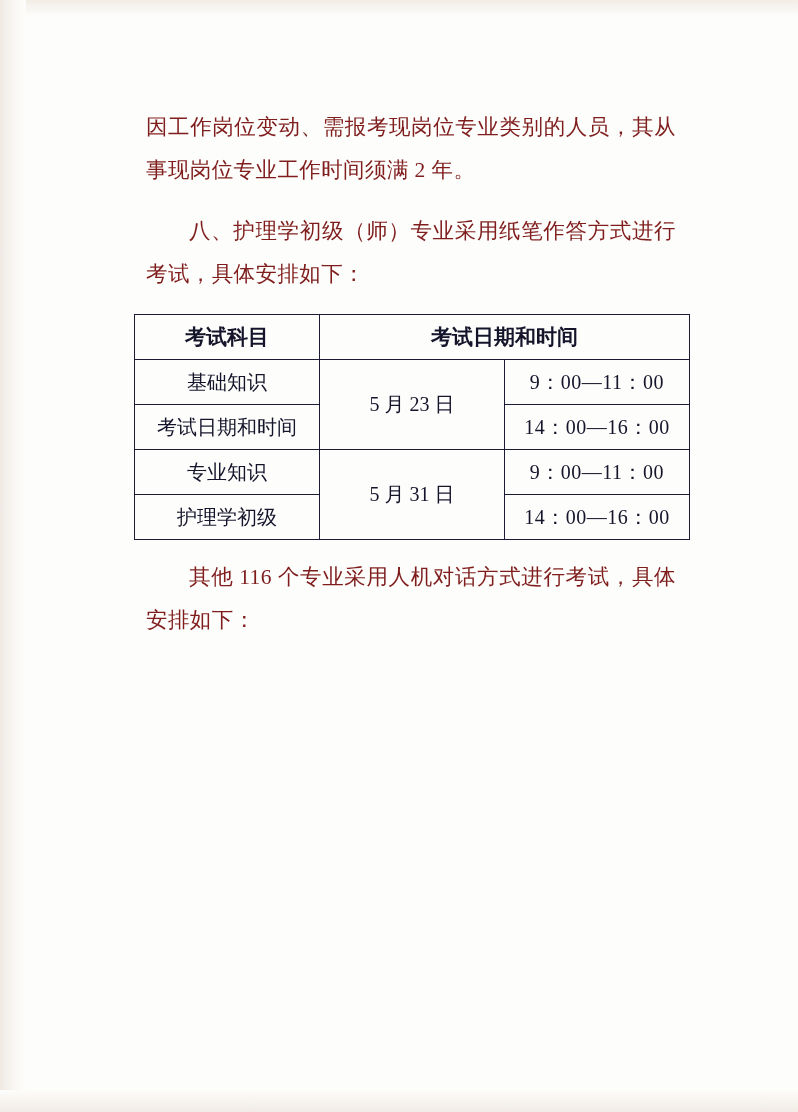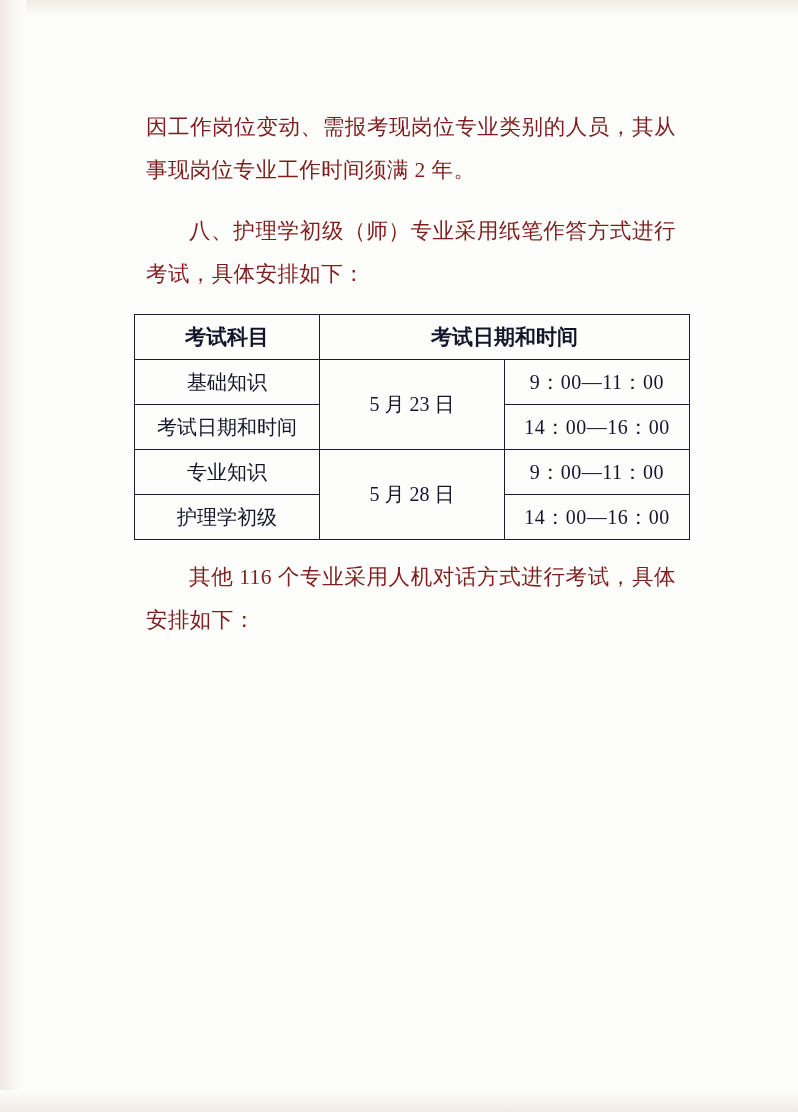--- a/index.html
+++ b/index.html
@@ -133,21 +133,21 @@
             <td class="cell subject">基础知识</td>
             <td class="cell date" rowspan="2">5 月 23 日</td>
             <td class="cell time">9：00—11：00</td>
           </tr>
           <tr>
             <td class="cell subject">考试日期和时间</td>
             <td class="cell time">14：00—16：00</td>
           </tr>
           <tr>
             <td class="cell subject">专业知识</td>
-            <td class="cell date" rowspan="2">5 月 28 日</td>
+            <td class="cell date" rowspan="2">5 月 31 日</td>
             <td class="cell time">9：00—11：00</td>
           </tr>
           <tr>
             <td class="cell subject">护理学初级</td>
             <td class="cell time">14：00—16：00</td>
           </tr>
         </tbody>
       </table>
     </div>
 

